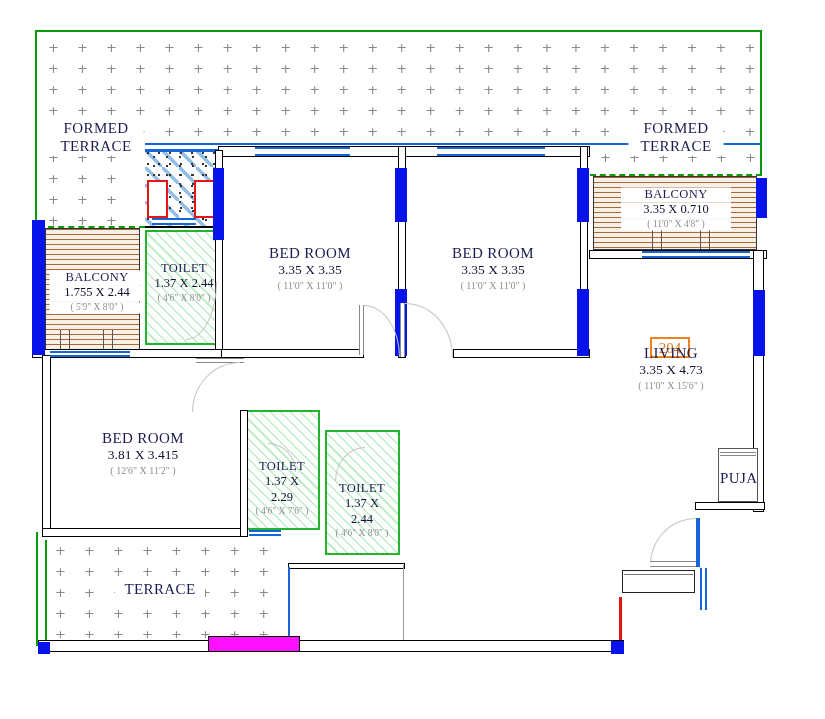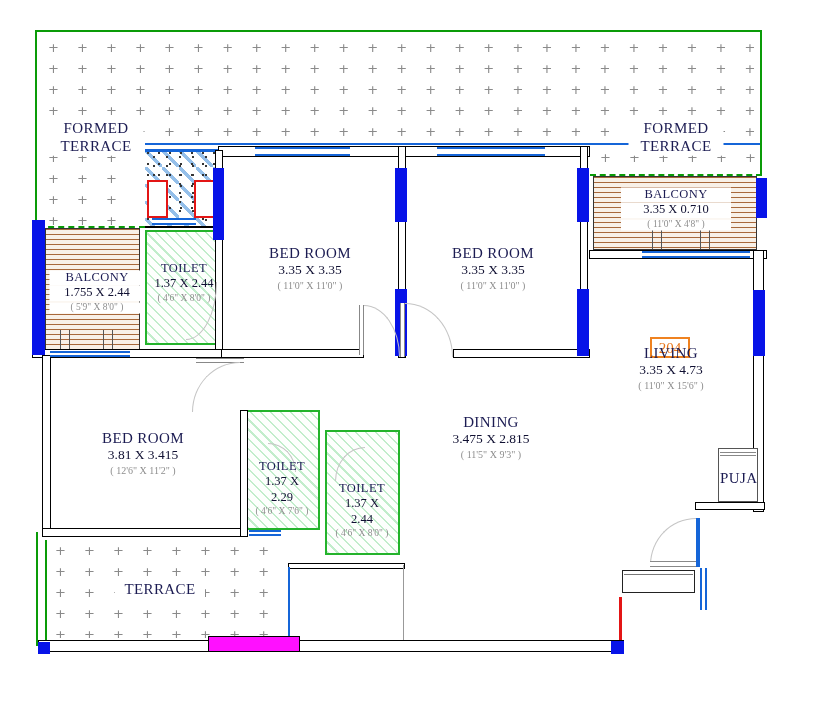--- a/index.html
+++ b/index.html
@@ -185,25 +185,20 @@
   <div class="lbl" style="left:493px;top:268px;width:130px;">
     <div class="nm">BED ROOM</div>
     <div class="dm">3.35 X 3.35</div>
     <div class="ft">( 11'0" X 11'0" )</div>
   </div>
   <div class="lbl" style="left:671px;top:368px;width:130px;">
     <div class="nm">LIVING</div>
     <div class="dm">3.35 X 4.73</div>
     <div class="ft">( 11'0" X 15'6" )</div>
   </div>
-  <div class="lbl" style="left:491px;top:437px;width:130px;">
-    <div class="nm">DINING</div>
-    <div class="dm">3.475 X 2.815</div>
-    <div class="ft">( 11'5" X 9'3" )</div>
-  </div>
   <div class="lbl" style="left:143px;top:453px;width:140px;">
     <div class="nm">BED ROOM</div>
     <div class="dm">3.81 X 3.415</div>
     <div class="ft">( 12'6" X 11'2" )</div>
   </div>
   <div class="lbl small" style="left:282px;top:488px;width:58px;">
     <div class="nm">TOILET</div>
     <div class="dm">1.37 X 2.29</div>
     <div class="ft">( 4'6" X 7'6" )</div>
   </div>

